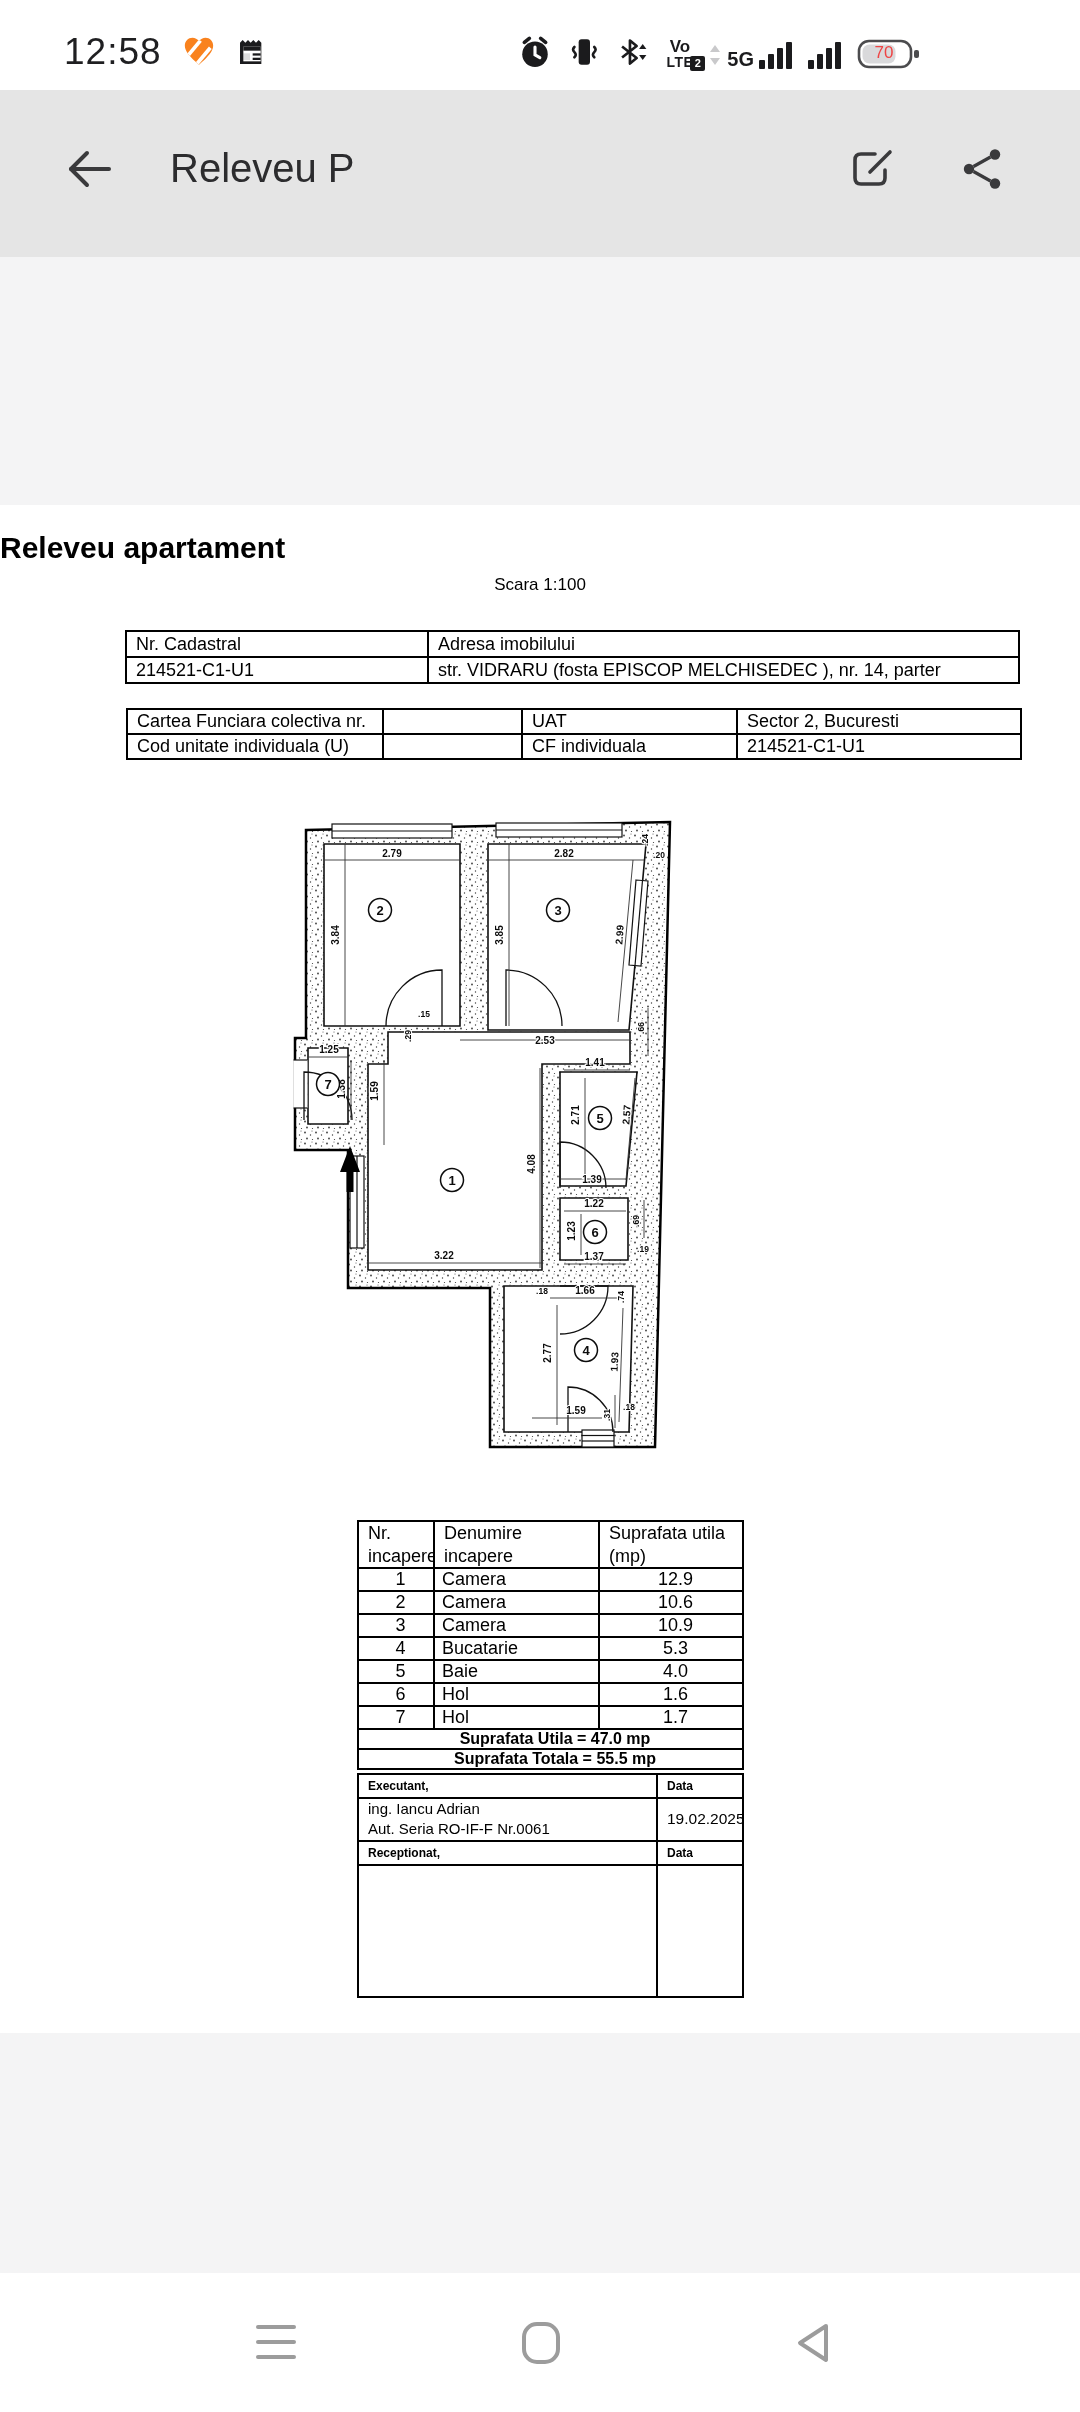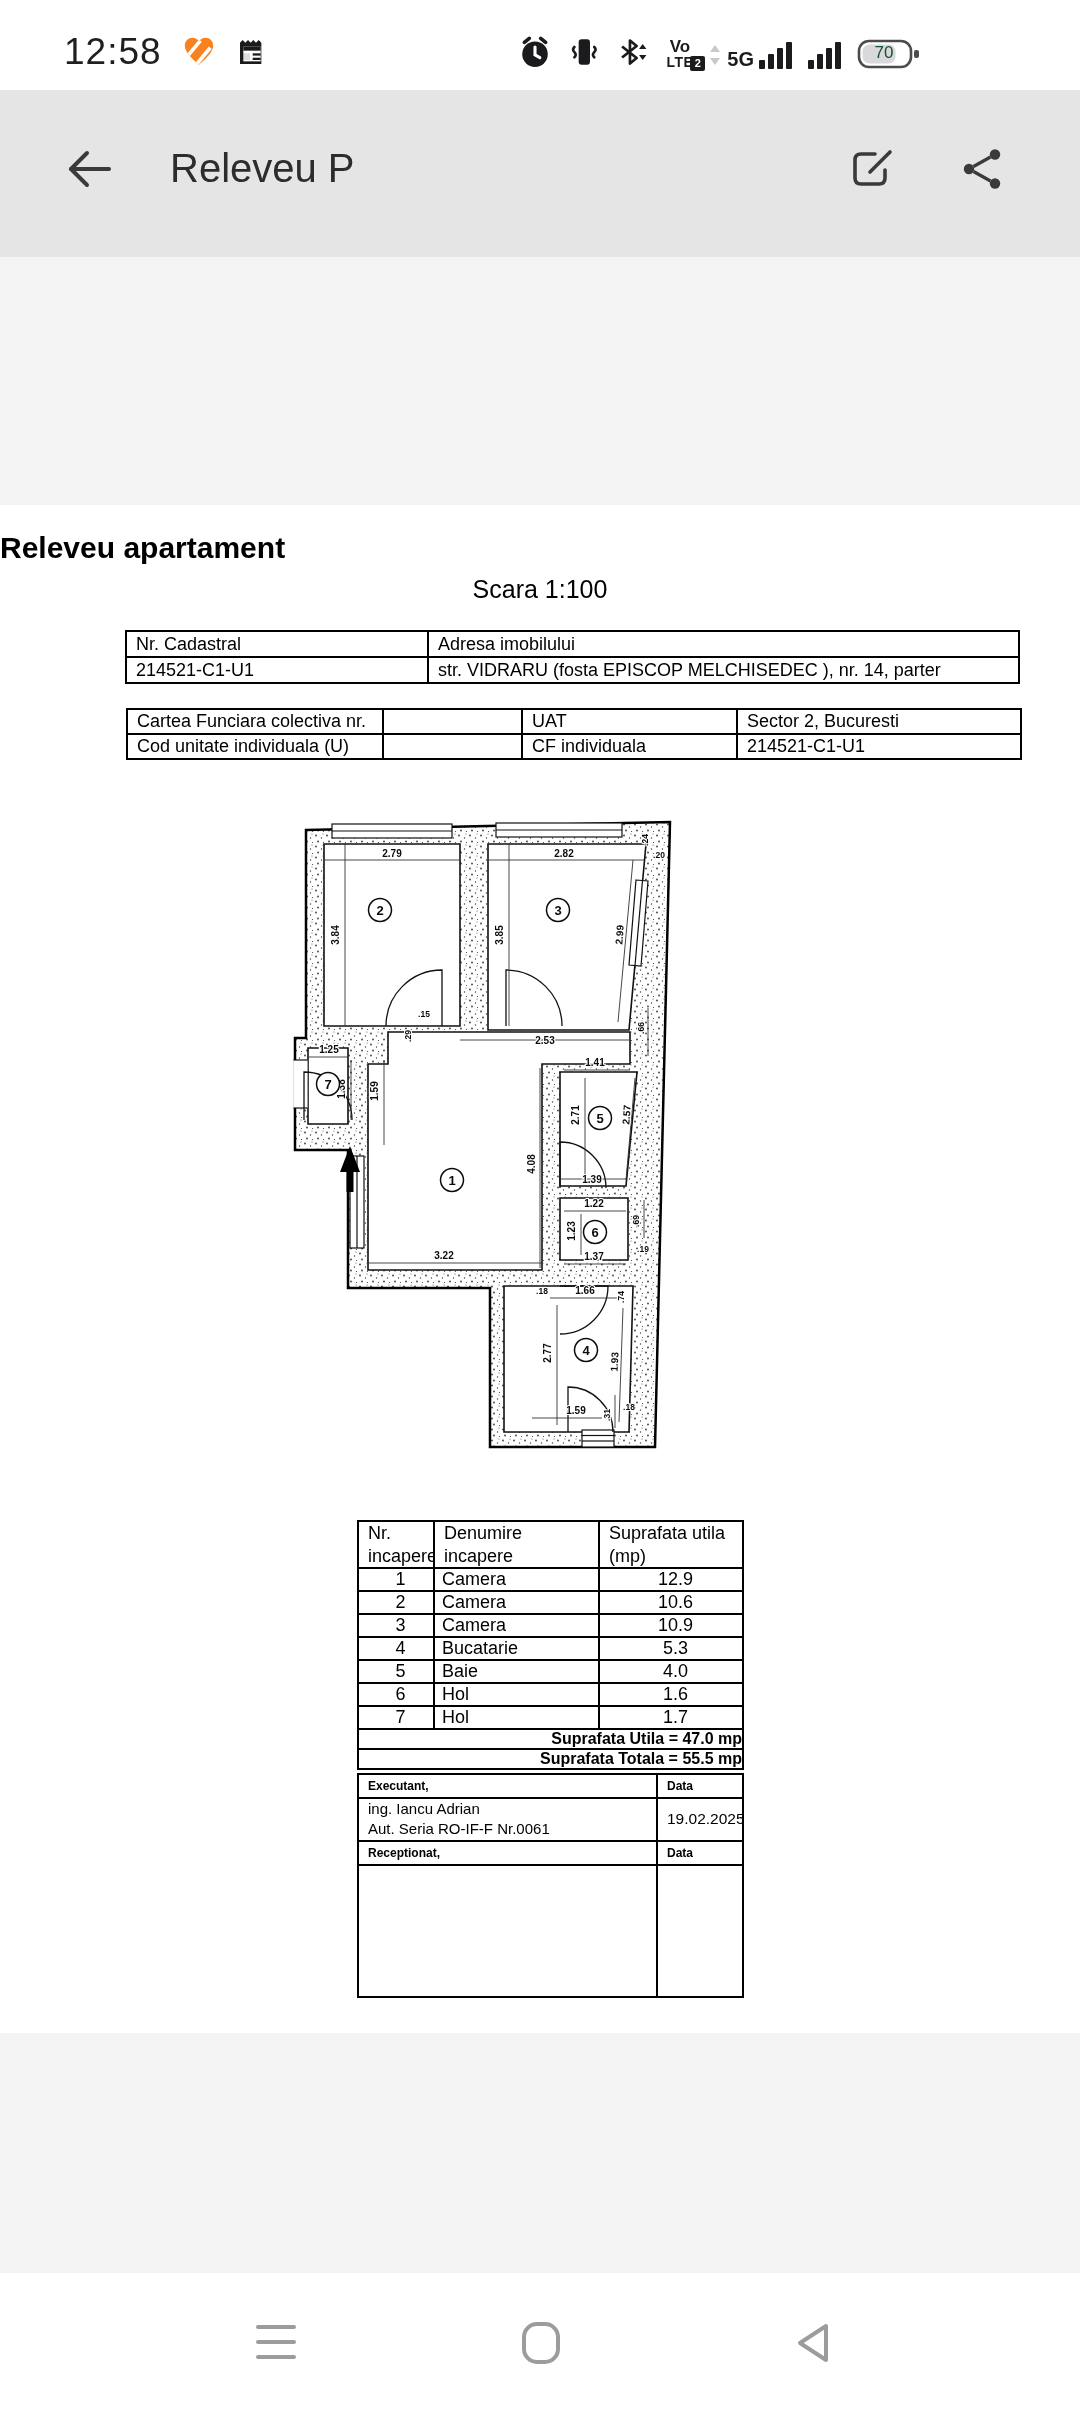--- a/index.html
+++ b/index.html
@@ -18,51 +18,51 @@
   .volte .lte{font-weight:bold;font-size:14px;letter-spacing:.5px;}
   .volte .badge{position:absolute;right:-12px;bottom:-2px;width:15px;height:15px;background:#1b1b1d;color:#fff;
     font-size:11px;font-weight:bold;display:flex;align-items:center;justify-content:center;border-radius:2px;}
   .sig-group{display:flex;align-items:flex-end;gap:3px;}
   .fiveg{font-weight:bold;font-size:20px;color:#1b1b1d;line-height:1;margin-right:2px;}
   .bars{display:flex;align-items:flex-end;gap:3px;}
   .bars i{display:block;width:6px;background:#1b1b1d;border-radius:1px;}
   .updown{display:flex;flex-direction:column;gap:2px;margin-right:3px;margin-bottom:4px;}
   .battery{position:relative;display:flex;align-items:center;}
   .batt-num{position:absolute;left:0;top:0;width:54px;height:28px;display:flex;align-items:center;justify-content:center;
-    font-size:17px;color:#14532d;}
+    font-size:17px;color:#ef4444;}
 
   
   .app-header{position:absolute;top:90px;left:0;width:1080px;height:167px;background:#e5e5e5;
     display:flex;align-items:center;padding:0 74px 10px 62px;}
   .hdr-title{font-size:40px;color:#2c2c2e;font-weight:500;margin-left:58px;}
   .hdr-actions{margin-left:auto;display:flex;align-items:center;gap:62px;}
   .icon-btn{display:inline-flex;align-items:center;justify-content:center;background:none;border:none;padding:0;cursor:pointer;}
 
   
   .viewer{position:absolute;top:257px;left:0;width:1080px;height:2016px;background:#f4f4f5;}
   .page{position:absolute;top:248px;left:0;width:1080px;height:1528px;background:#fff;}
 
   .doc-title{position:absolute;top:26px;left:0;width:100%;font-size:30px;font-weight:bold;color:#000;}
-  .doc-scale{position:absolute;top:70px;left:0;width:100%;text-align:center;font-size:25px;color:#000;}
+  .doc-scale{position:absolute;top:70px;left:0;width:100%;text-align:center;font-size:17px;color:#000;}
 
   table.doc{border-collapse:collapse;table-layout:fixed;padding-left:48px;}
   table.doc td,table.doc th{border:2px solid #000;font-size:18px;color:#000;padding:0 0 0 9px;text-align:left;
     white-space:nowrap;overflow:hidden;font-weight:normal;}
   .t-cad{position:absolute;top:125px;left:125px;width:893px;}
   .t-cad td{height:26px;}
   .t-cf{position:absolute;top:203px;left:126px;width:894px;}
   .t-cf td{height:25px;}
 
   
   .t-rooms{position:absolute;top:1015px;left:357px;width:385px;}
   .t-rooms th{height:46px;text-align:center;padding:0;font-weight:bold;font-size:16px;line-height:1.25;}
   .t-rooms td{height:21px;font-size:15.5px;padding:0;}
   .t-rooms td.c{text-align:center;}
   .t-rooms td.l{padding-left:7px;}
-  .t-rooms td.total{height:18px;text-align:right;font-weight:bold;font-size:16px;}
+  .t-rooms td.total{height:18px;text-align:center;font-weight:bold;font-size:16px;}
 
   .t-sign{position:absolute;top:1268px;left:357px;width:385px;}
   .t-sign td{padding:0;text-align:center;white-space:normal;}
   .t-sign .lbl{height:24px;font-weight:bold;font-size:12px;}
   .t-sign .name{height:35px;font-size:15px;line-height:1.35;}
   .t-sign .date{font-size:15.5px;}
   .t-sign .empty{height:132px;}
 
   
   .plan{position:absolute;top:295px;left:292px;width:400px;height:660px;}

